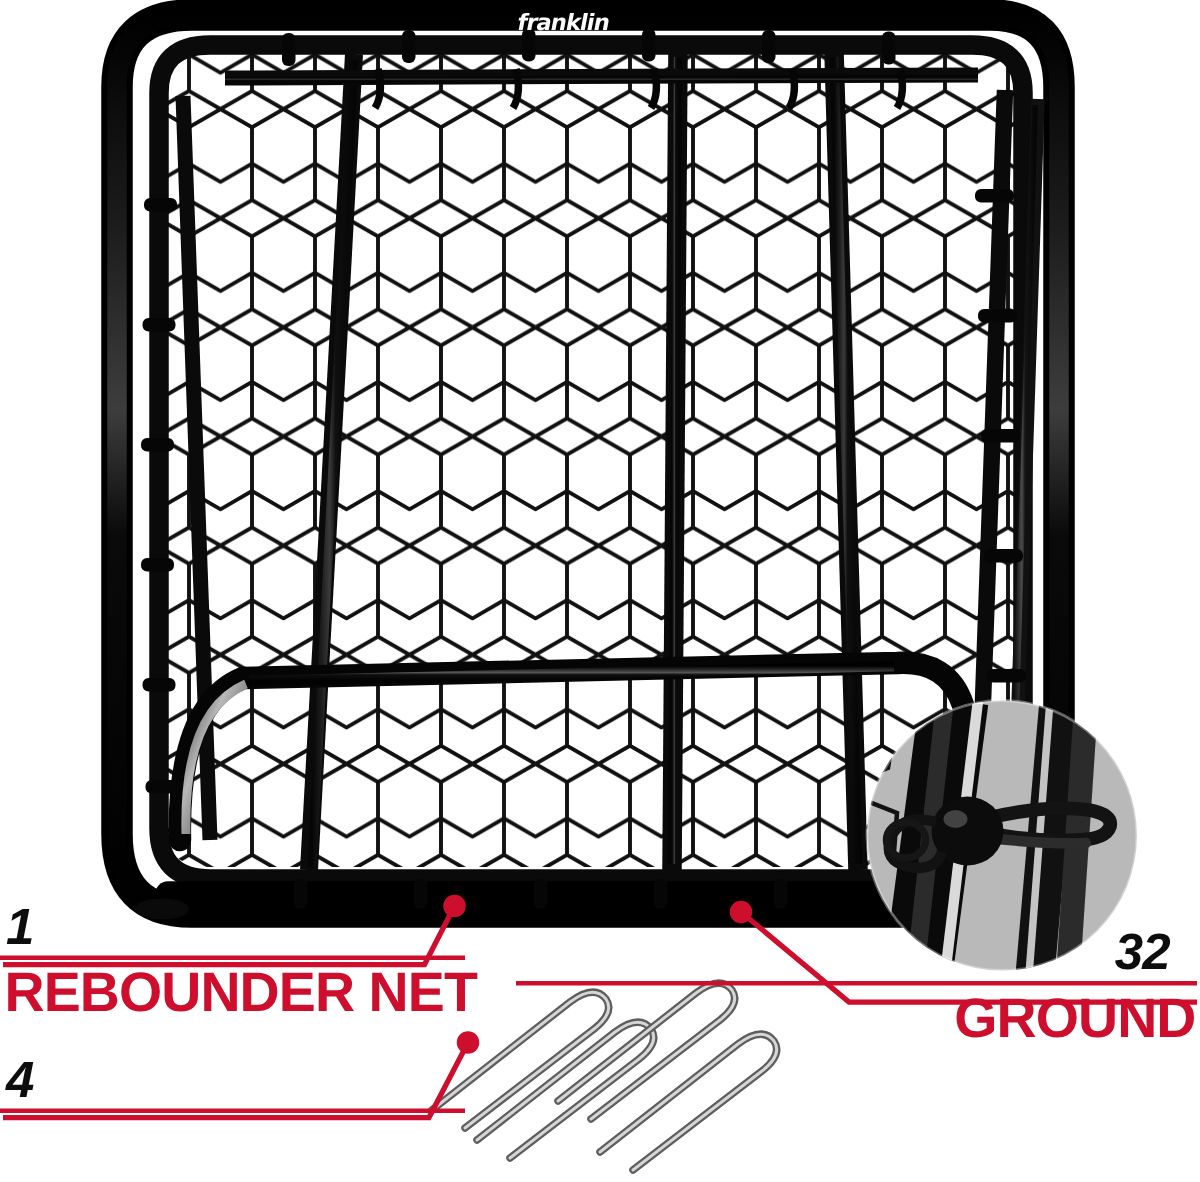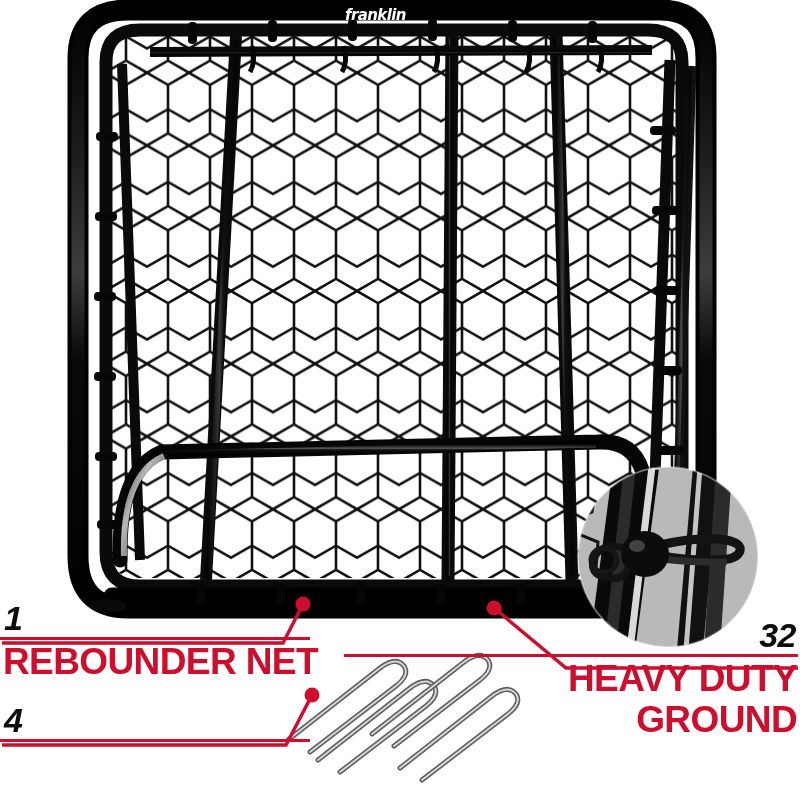--- a/index.html
+++ b/index.html
@@ -30,21 +30,21 @@
   #callout-rebounder .qty { margin-left:4px; }
   #callout-rebounder .rule { margin-top:2px; }
   #callout-rebounder .cap { margin-left:3px; margin-top:3px; }
 
   #callout-stakes { left:0px; top:703px; width:310px; }
   #callout-stakes .qty { margin-left:4px; }
   #callout-stakes .rule { margin-top:2px; }
   #callout-stakes .cap { margin-left:3px; margin-top:3px; }
 
   #callout-bungees { right:2px; top:618px; width:454px; text-align:right; }
-  #callout-bungees .qty { margin-right:2px; }
+  #callout-bungees .qty { margin-right:18px; }
   #callout-bungees .rule { margin-top:2px; }
   #callout-bungees .cap { margin-top:3px; margin-right:1px; }
 
   .brand {
     position:absolute; left:345px; top:6px;
     color:#ffffff; font-size:15px; font-weight:bold;
     font-style:italic; letter-spacing:-0.6px;
     font-family:"DejaVu Sans", sans-serif;
   }
 </style>
@@ -279,17 +279,16 @@
   </div>
 
   <div class="callout" id="callout-stakes">
     <div class="qty">4</div>
     <div class="rule"></div>
   </div>
 
   <div class="callout" id="callout-bungees">
     <div class="qty">32</div>
     <div class="rule"></div>
-    <div class="cap">HEAVY DUTY</div>
     <div class="cap">GROUND</div>
   </div>
 
 </div>
 
 </body></html>

